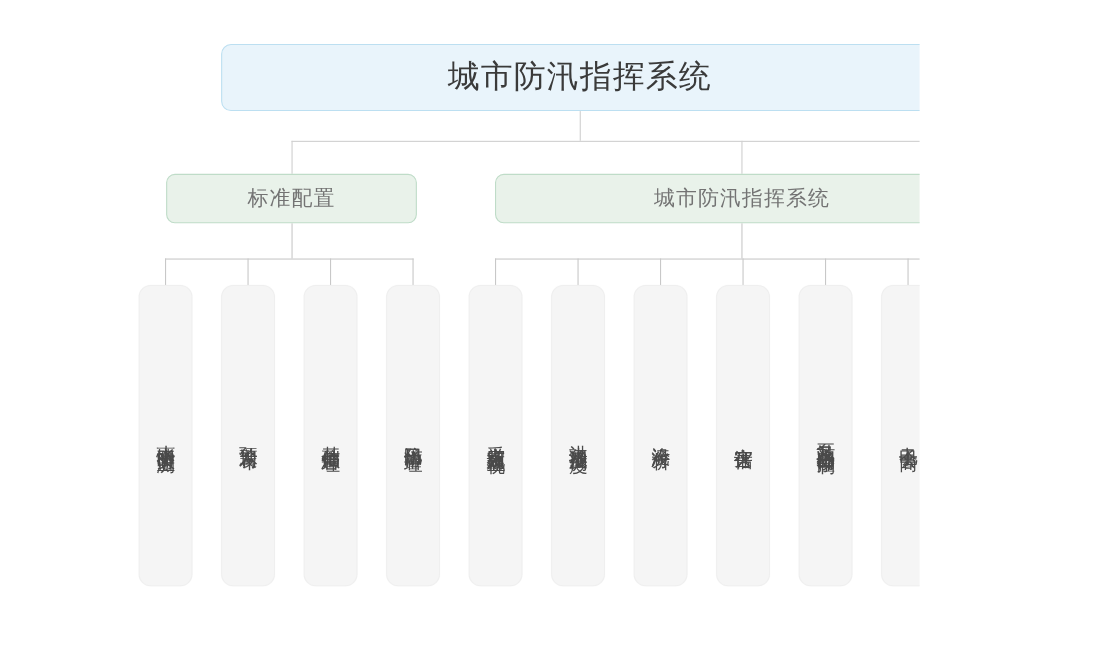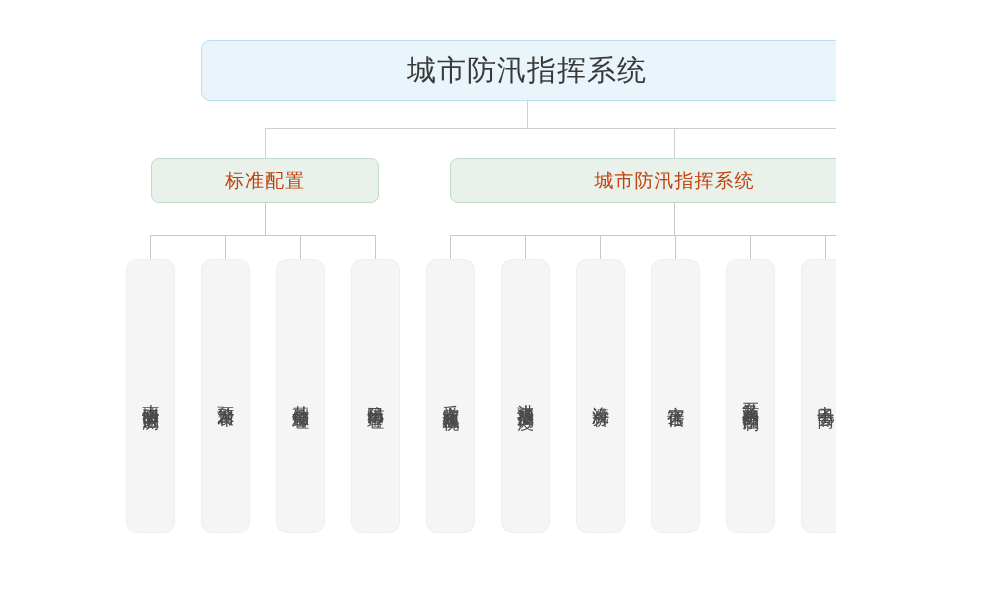--- a/index.html
+++ b/index.html
@@ -45,21 +45,21 @@
   }
 
   
   .node-branch {
     background: #e9f2ea;
     border: 1px solid #bfdcc8;
     border-radius: 8px;
   }
   .node-branch .node-label {
     font-size: 19px;
-    color: #c2410c;
+    color: #737373;
     letter-spacing: 1px;
     line-height: 1;
   }
 
   
   .node-leaf {
     background: #f5f5f5;
     border: 1px solid #efefef;
     border-radius: 11px;
     align-items: center;

